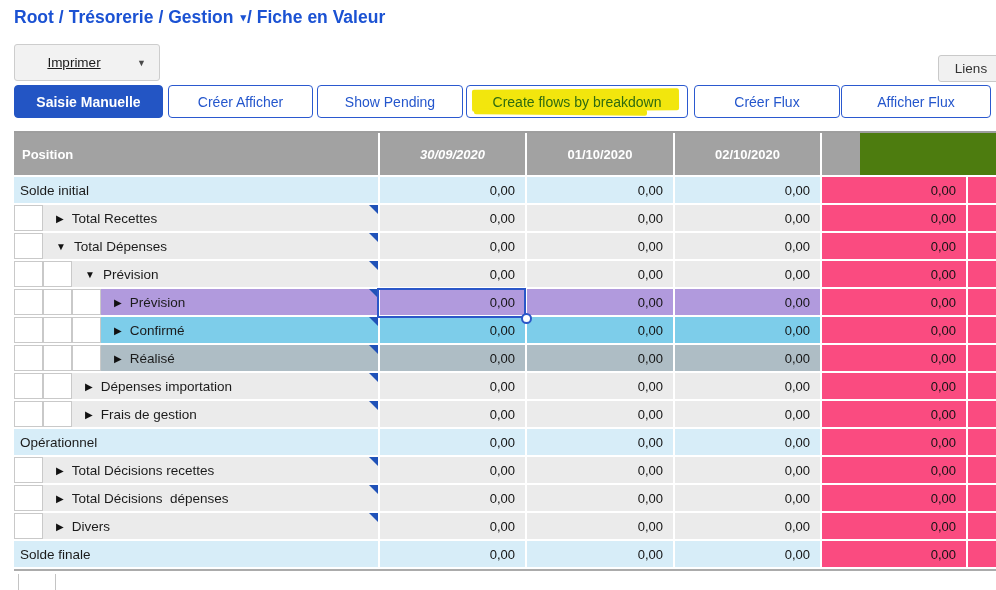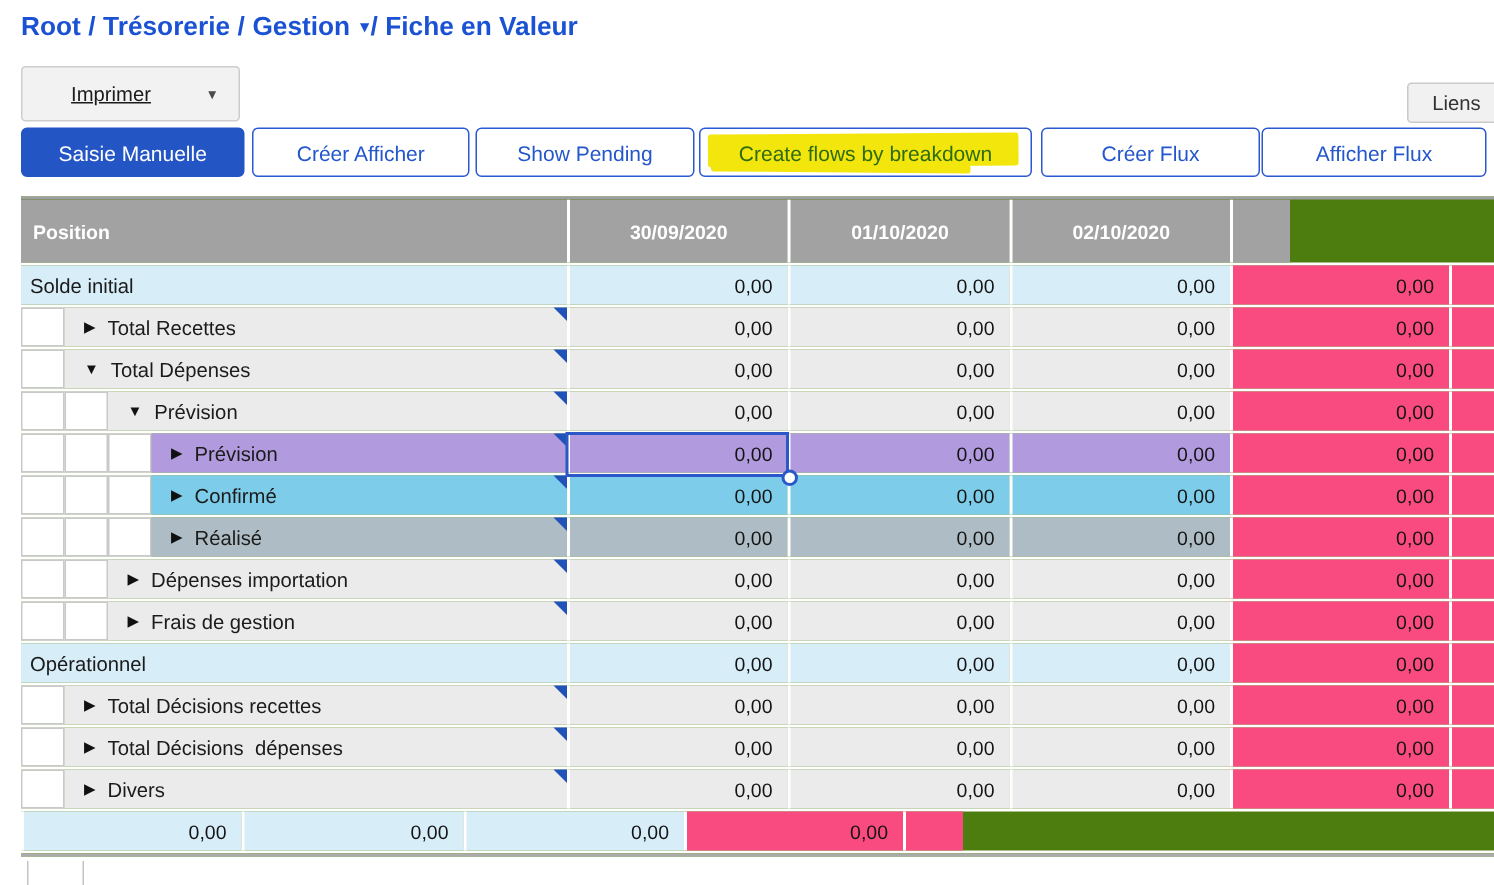--- a/index.html
+++ b/index.html
@@ -19,21 +19,21 @@
   .btn-imprimer .caret{position:absolute;right:13px;font-size:9px;color:#4a4a4a;}
   .btn-imprimer .lbl{margin-right:26px;text-decoration:underline;}
   .btn-liens{position:absolute;left:938px;top:55px;width:66px;height:27px;background:#f1f1f1;
     border:1px solid #c9c9c9;border-radius:3px;box-sizing:border-box;display:flex;align-items:center;
     justify-content:center;font-size:13.5px;color:#333;cursor:pointer;}
 
   .actions{position:absolute;left:14px;top:85px;width:982px;height:33px;}
   .abtn{position:absolute;top:0;height:33px;border-radius:4px;display:flex;align-items:center;
     justify-content:center;font-size:14px;box-sizing:border-box;cursor:pointer;white-space:nowrap;}
   .abtn.outline{background:#fff;border:1px solid #2b59cf;color:#2456cc;}
-  .abtn.primary{background:#2355c4;border:1px solid #2355c4;color:#fff;font-weight:normal;}
+  .abtn.primary{background:#2355c4;border:1px solid #2355c4;color:#fff;font-weight:bold;}
   .abtn .btxt{position:relative;z-index:2;}
   .hl-main{position:absolute;left:5px;right:8px;top:3px;bottom:6px;background:#f2e60d;z-index:1;transform:rotate(-.4deg);border-radius:2px;}
   .hl-streak{position:absolute;left:7px;right:40px;bottom:2px;height:6px;background:#f2e60d;z-index:1;transform:rotate(.5deg);border-radius:2px;}
   .abtn.highlighted .btxt{color:#2f6b10;}
 
   
   .table{position:absolute;left:14px;top:131px;width:982px;border-top:2px solid #9e9e9e;
     border-bottom:2px solid #ababab;overflow:hidden;background:#4d7c0f;}
   .trow{display:flex;height:26px;border-bottom:2px solid #fff;}
   .trow.hdr{height:42px;}
@@ -86,21 +86,21 @@
     <span class="btxt">Créer Flux</span>
   </div>
   <div class="abtn outline" style="left:827px;width:150px;">
     <span class="btxt">Afficher Flux</span>
   </div>
 </div>
 
 <div class="table" id="grid">
     <div class="trow hdr">
       <div class="cell hcell pos" style="width: 364px;">Position</div>
-      <div class="cell hcell date" style="width: 147px;">30/09/2020</div>
+      <div class="cell hcell date" style="width: 147px; font-style: italic;">30/09/2020</div>
       <div class="cell hcell date" style="width: 148px;">01/10/2020</div>
       <div class="cell hcell date" style="width: 147px;">02/10/2020</div>
       <div class="cell hcell date" style="width: 40px;"></div>
     </div>
     <div class="trow">
       <div class="cell lbl" style="width: 364px; background: rgb(215, 237, 248); padding-left: 6px;">
         <div class="lbl-text">Solde initial</div>
       </div>
       <div class="cell val" style="width: 147px; background: rgb(215, 237, 248);">0,00</div>
       <div class="cell val" style="width: 148px; background: rgb(215, 237, 248);">0,00</div>
@@ -264,20 +264,23 @@
         <div class="lbl-text">Divers</div>
         <div class="marker"></div>
       </div>
       <div class="cell val" style="width: 147px; background: rgb(235, 235, 235);">0,00</div>
       <div class="cell val" style="width: 148px; background: rgb(235, 235, 235);">0,00</div>
       <div class="cell val" style="width: 147px; background: rgb(235, 235, 235);">0,00</div>
       <div class="cell val" style="width: 146px; background: rgb(250, 75, 128);">0,00</div>
       <div class="cell val" style="width: 40px; background: rgb(250, 75, 128);"></div>
     </div>
     <div class="trow">
+      <div class="cell lbl" style="width: 364px; background: rgb(215, 237, 248); padding-left: 6px;">
+        <div class="lbl-text">Solde finale</div>
+      </div>
       <div class="cell val" style="width: 147px; background: rgb(215, 237, 248);">0,00</div>
       <div class="cell val" style="width: 148px; background: rgb(215, 237, 248);">0,00</div>
       <div class="cell val" style="width: 147px; background: rgb(215, 237, 248);">0,00</div>
       <div class="cell val" style="width: 146px; background: rgb(250, 75, 128);">0,00</div>
       <div class="cell val" style="width: 40px; background: rgb(250, 75, 128);"></div>
     </div>
     <div class="sel" style="left: 363px; top: 155px; width: 149px; height: 30px;"></div>
     <div class="handle" style="left: 507px; top: 180px;"></div>
   </div>
 

